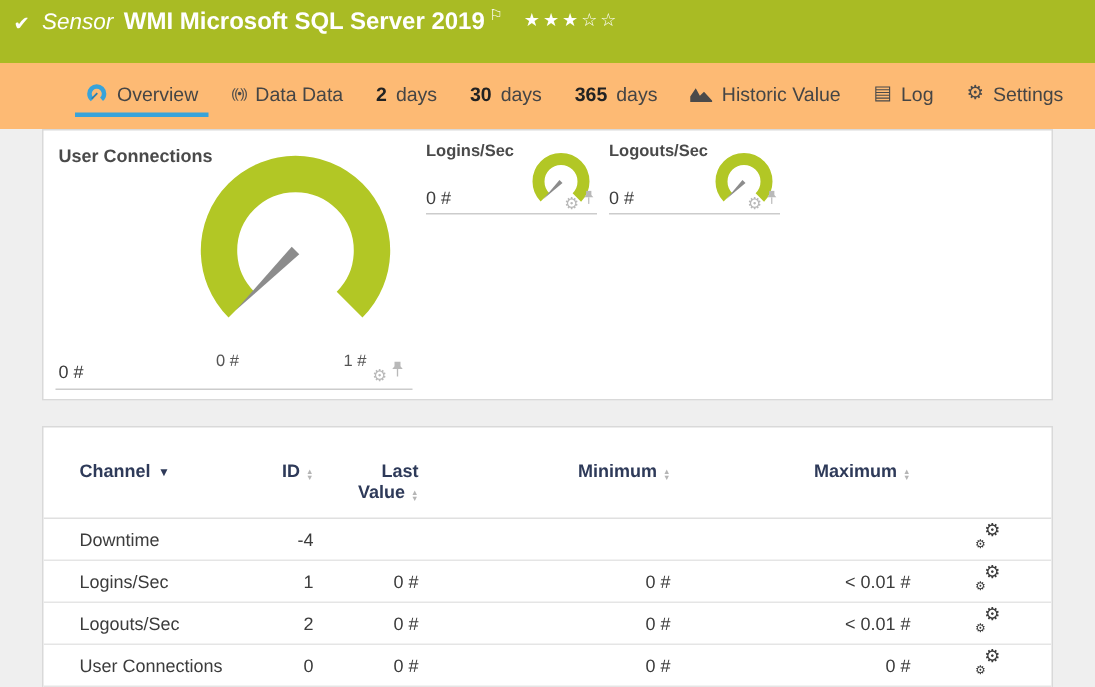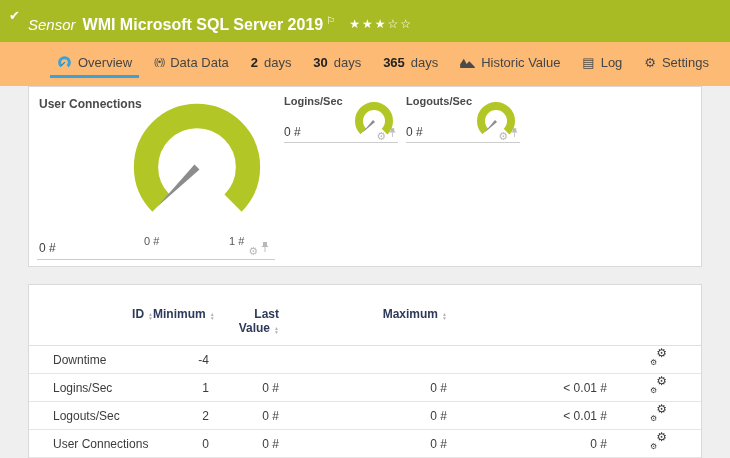--- a/index.html
+++ b/index.html
@@ -7,21 +7,21 @@
     --page-bg:#efefef; --panel-border:#d9d9d9; --needle:#8c8c8c; --text:#3c3c3c;
     --icon-gray:#b9b9b9; --line:#e5e5e5; --tab-text:#454545;
   }
   *{margin:0;padding:0;box-sizing:border-box;}
   html,body{width:730px;height:458px;overflow:hidden;}
   body{background:var(--page-bg);font-family:"Liberation Sans","DejaVu Sans",sans-serif;position:relative;color:var(--text);}
 
   
   .topbar{position:absolute;left:0;top:0;width:730px;height:42px;background:var(--green);color:#fff;}
   .topbar .check{position:absolute;left:9px;top:8px;font-size:13px;font-weight:bold;}
-  .titleline{position:absolute;left:28px;top:15px;white-space:nowrap;}
+  .titleline{position:absolute;left:28px;top:5px;white-space:nowrap;}
   .kind{font-style:italic;font-size:15px;margin-right:7px;}
   .sensor-title{font-weight:bold;font-size:16px;}
   .flag{font-size:10px;vertical-align:super;margin-left:3px;}
   .stars{font-size:12px;margin-left:14px;letter-spacing:2px;position:relative;top:-2px;}
   .status-text{position:absolute;left:37px;top:25px;font-size:11px;font-weight:bold;margin-top:48px;}
 
   
   .tabbar{position:absolute;left:0;top:42px;width:730px;height:44px;background:#fdba74;display:flex;justify-content:space-between;padding:0 14px 0 50px;}
   .tab{display:flex;align-items:center;gap:6px;height:27px;margin-top:9px;padding:0 7px 2px 7px;font-size:13px;color:var(--tab-text);border-bottom:3px solid transparent;cursor:default;white-space:nowrap;}
   .tab.active{border-bottom-color:var(--blue);}
@@ -174,40 +174,43 @@
             <path d="M2 0 h4 v3.2 L7.5 5 H0.5 L2 3.2 Z" fill="#b9b9b9"></path>
             <rect x="3.55" y="5" width="0.9" height="5" fill="#b9b9b9"></rect>
           </svg>
       </span>
     </div>
   </div>
 </section>
 
 <section class="table-panel">
   <div class="t-head">
+    <div class="th first">
+      <span>Channel</span><span class="sort-active">▼</span>
+    </div>
     <div class="th">
       <span>ID</span><span class="sort">
-          <span>▲</span>
-          <span>▼</span>
-        </span>
-    </div>
-    <div class="th">
-      <span>Minimum</span><span class="sort">
           <span>▲</span>
           <span>▼</span>
         </span>
     </div>
     <div class="th">
       <div>Last</div>
       <div><span>Value</span><span class="sort">
             <span>▲</span>
             <span>▼</span>
           </span></div>
     </div>
     <div class="th">
+      <span>Minimum</span><span class="sort">
+          <span>▲</span>
+          <span>▼</span>
+        </span>
+    </div>
+    <div class="th">
       <span>Maximum</span><span class="sort">
           <span>▲</span>
           <span>▼</span>
         </span>
     </div>
     <div class="th"></div>
   </div>
 
   <div class="t-row">
     <div class="cell first">Downtime</div>

